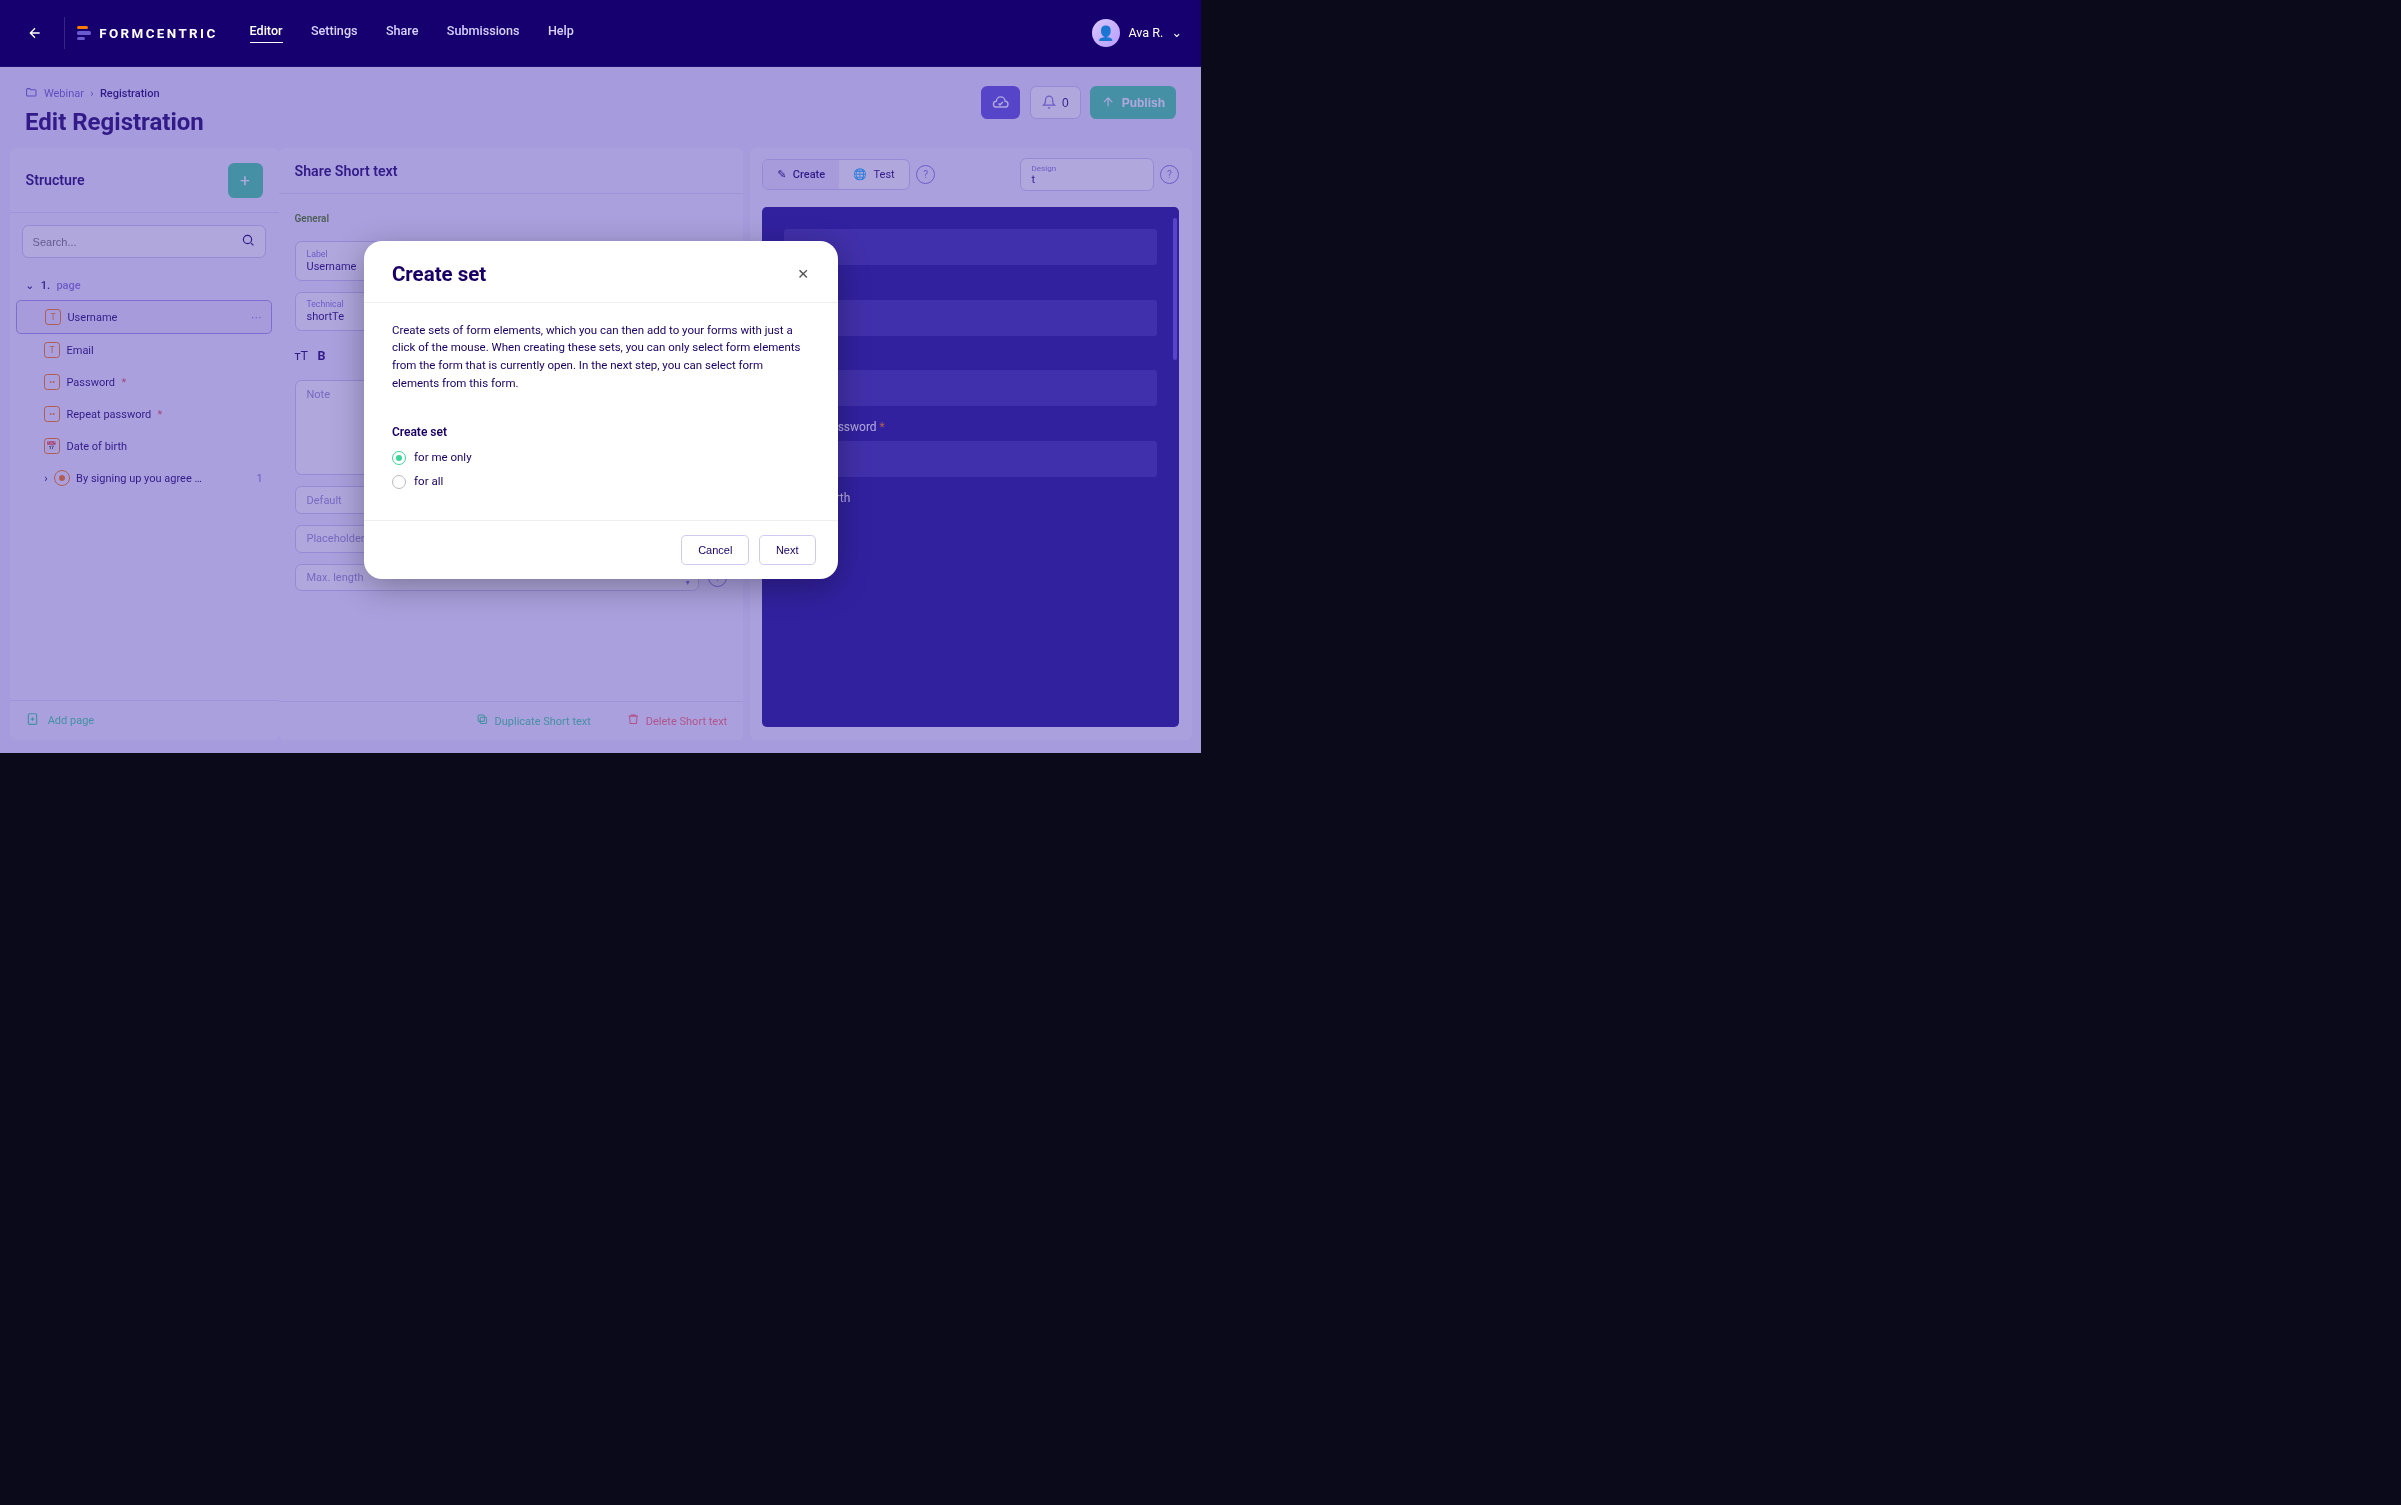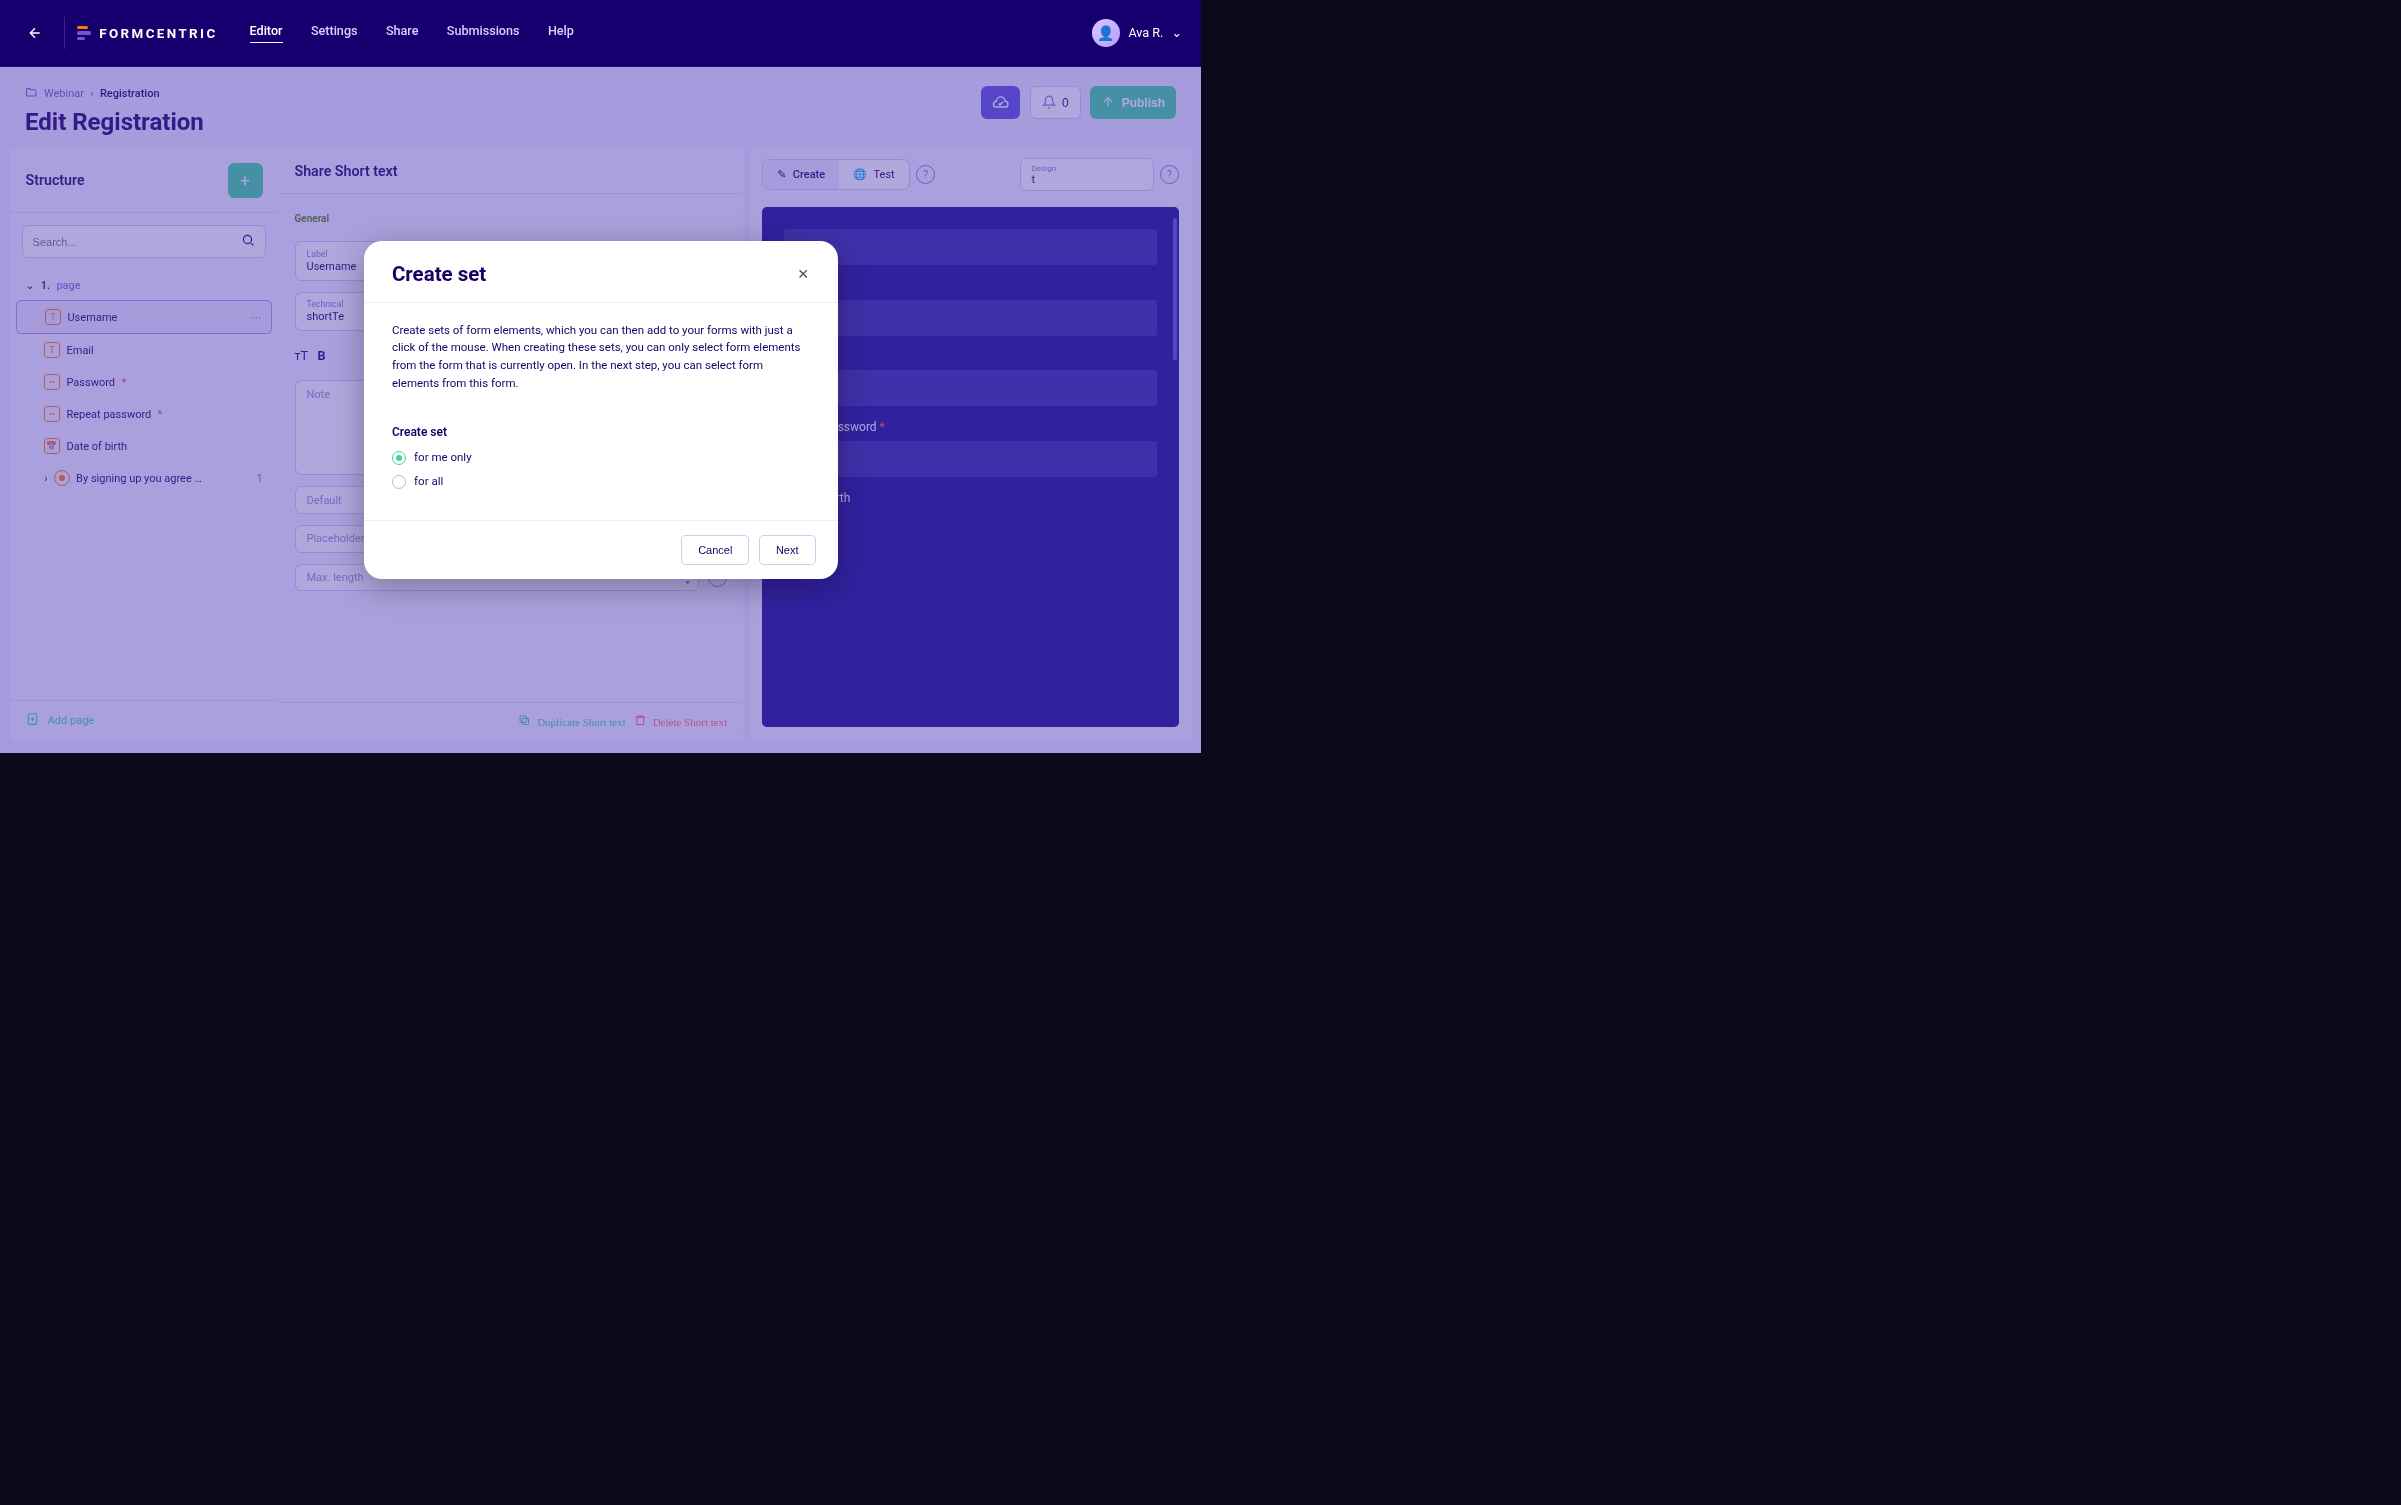--- a/index.html
+++ b/index.html
@@ -240,21 +240,21 @@
 .row-more { margin-left:auto; color:#8876d8; }
 .panel-footer {
   border-top:0.8px solid #e0dbf7;
   padding:11px 16px;
   display:flex;
   align-items:center;
   gap:8px;
   color:#3dd598;
   font-size:11px;
 }
-.panel-footer.mid { justify-content:flex-end; gap:8px;font-family:Liberation Serif, serif; }
+.panel-footer.mid { justify-content:flex-end; gap:36px; }
 .footer-action { display:flex; align-items:center; gap:6.3px; cursor:pointer; }
 .footer-action.del { color:#ff6b6b; }
 .mid-body {
   padding: 16px;
   display:flex;
   flex-direction:column;
   gap:11px;
   flex:1;
   overflow:auto;
 }

